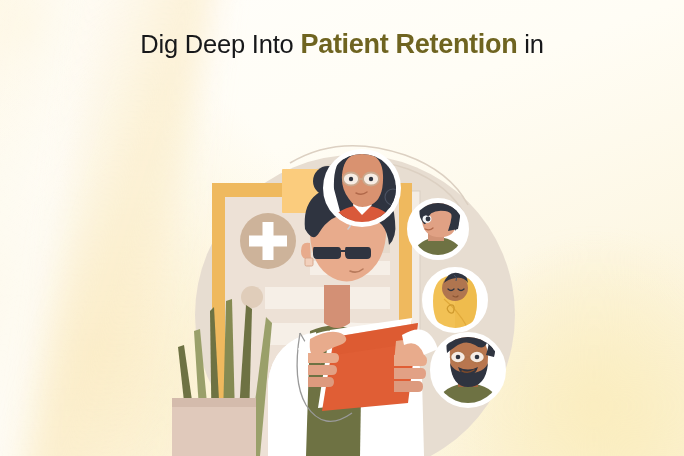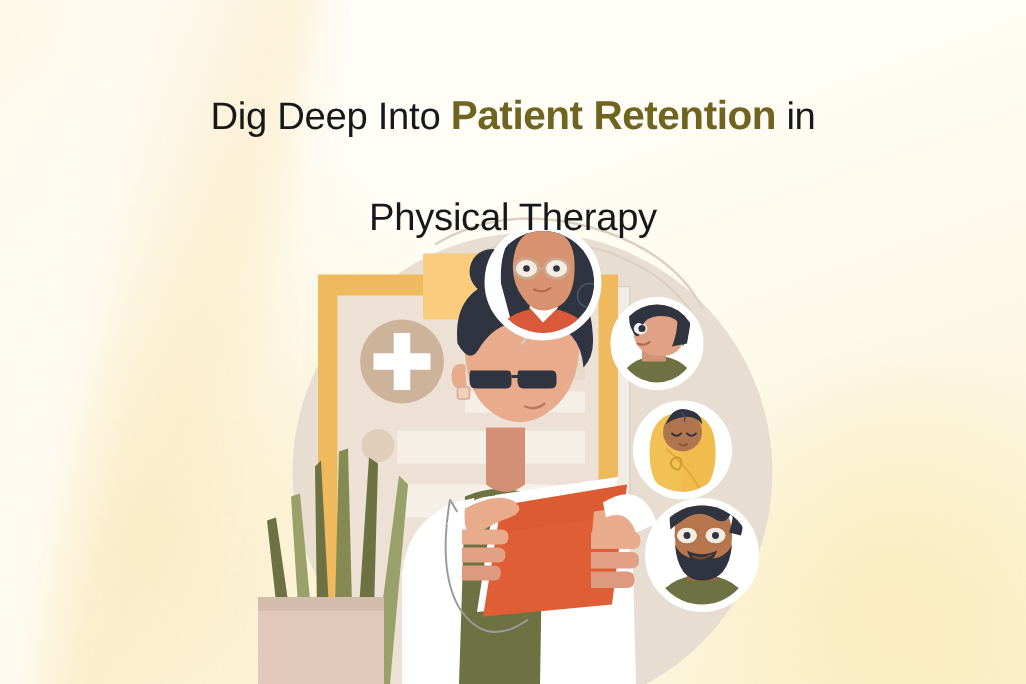--- a/index.html
+++ b/index.html
@@ -60,21 +60,20 @@
     width: 684px;
     text-align: center;
     line-height: 1.34;
     z-index: 6;
   }
   #headline .line {
     display: block;
     font-size: 25.5px;
     color: #17181a;
     letter-spacing: -0.2px;
-    margin-top: 33px;
   }
   #headline .hl {
     font-weight: 700;
     font-size: 27px;
     color: #6f6420;
     letter-spacing: -0.3px;
   }
 
   
   #illustration {
@@ -91,21 +90,20 @@
 <body>
 
 <div id="banner">
 
   <div class="sheen sheen-a"></div>
   <div class="sheen sheen-b"></div>
   <div class="sheen sheen-c"></div>
 
   <div id="headline">
     <span class="line"><span>Dig Deep Into </span><span class="hl">Patient Retention</span><span> in</span></span>
-    <span class="line">Physical Therapy</span>
   </div>
 
   <div id="illustration">
     <svg width="400" height="331" viewBox="0 0 400 331" xmlns="http://www.w3.org/2000/svg">
       <defs>
         <clipPath id="frameClip">
             <rect x="0" y="0" width="400" height="331"></rect>
           </clipPath>
         <clipPath id="av1">
             <circle cx="212" cy="63" r="34"></circle>

